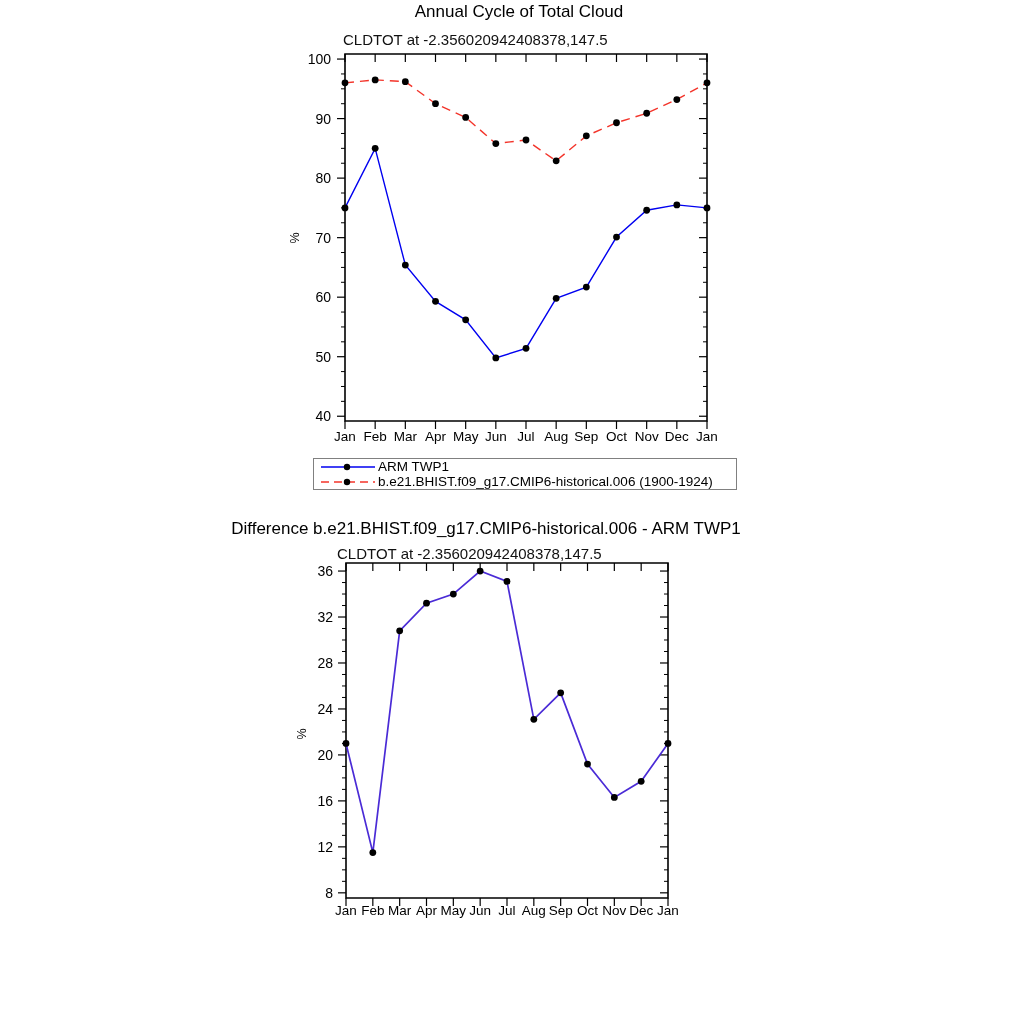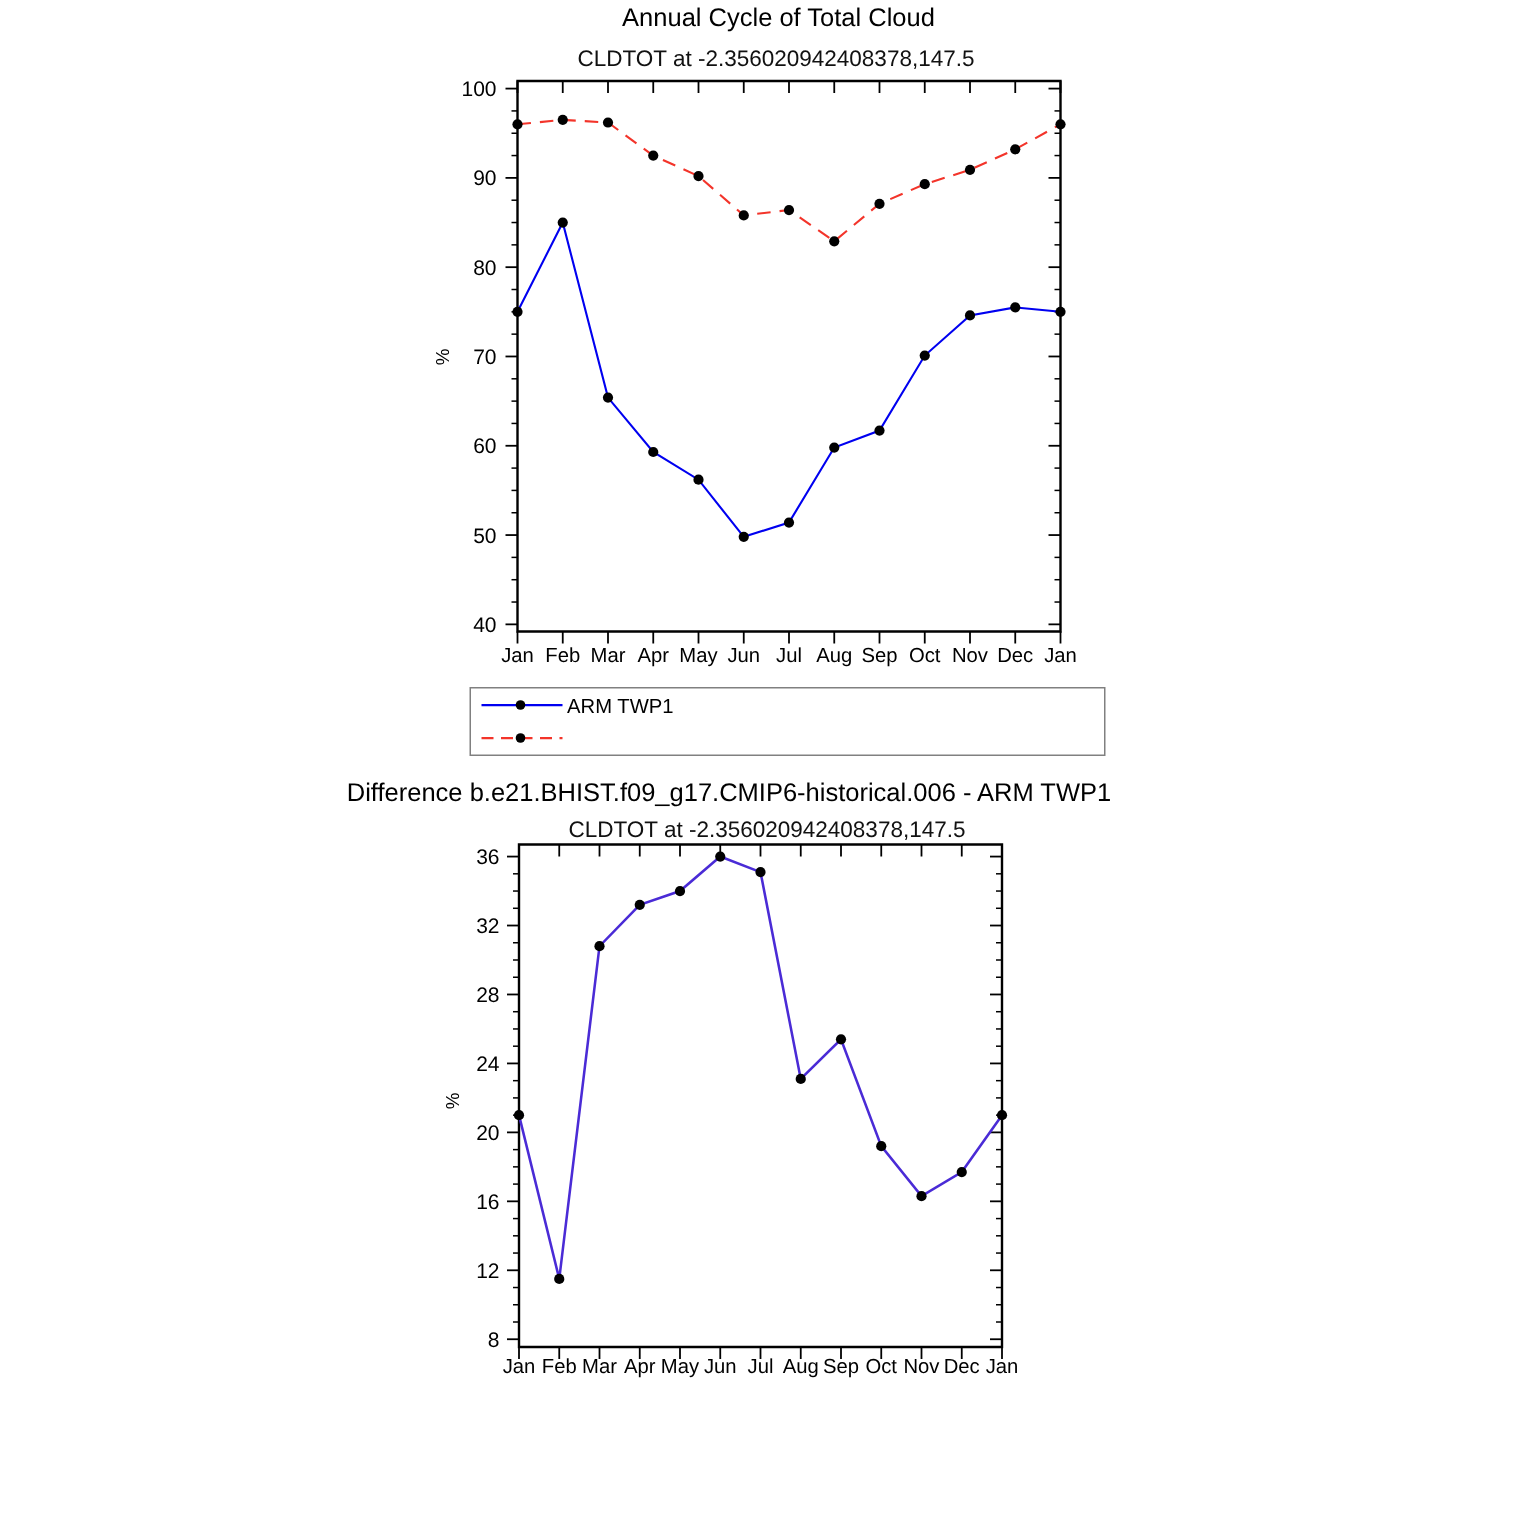--- a/index.html
+++ b/index.html
@@ -1,22 +1,22 @@
 <!DOCTYPE html>
 <html><head>
 <meta charset="utf-8">
 <style>
   html,body{margin:0;padding:0;background:#fff;}
   #canvas{position:relative;width:1024px;height:1024px;background:#fff;overflow:hidden;
           font-family:"Liberation Sans",sans-serif;}
   #chart-svg{position:absolute;left:0;top:0;}
   .chart-title{position:absolute;transform:translateX(-50%);font-weight:normal;font-size:17px;
                color:#000;white-space:nowrap;}
-  .chart-subtitle{position:absolute;font-size:15px;color:#111;white-space:nowrap;margin-left:42px;}
-  #legend-box{position:absolute;left:313px;top:458px;width:424px;height:46px;
+  .chart-subtitle{position:absolute;font-size:15px;color:#111;white-space:nowrap;}
+  #legend-box{position:absolute;left:313px;top:458px;width:424px;height:32px;
               border:1px solid #808080;background:#fff;display:flex;flex-direction:column;
               justify-content:center;padding-left:5px;box-sizing:border-box;}
   .legend-row{display:flex;align-items:center;height:22px;}
   .legend-row svg{flex:0 0 auto;}
   .legend-label{font-size:13.5px;color:#000;white-space:nowrap;margin-left:1px;}
 </style>
 </head>
 <body>
 
 <div id="canvas">
@@ -284,19 +284,20 @@
           <line x1="2" y1="7" x2="56" y2="7" stroke="#0000f0" stroke-width="1.5"></line>
           <circle cx="28" cy="7" r="3.2" fill="#000000"></circle>
         </svg>
       <span class="legend-label">ARM TWP1</span>
     </div>
     <div class="legend-row">
       <svg id="legend-sample-1" width="58" height="14">
           <line x1="2" y1="7" x2="56" y2="7" stroke="#f3342a" stroke-width="1.5" stroke-dasharray="8,5"></line>
           <circle cx="28" cy="7" r="3.2" fill="#000000"></circle>
         </svg>
+      <span class="legend-label">b.e21.BHIST.f09_g17.CMIP6-historical.006 (1900-1924)</span>
     </div>
   </div>
 
   <div class="chart-title" style="left:486px;top:519px;">Difference b.e21.BHIST.f09_g17.CMIP6-historical.006 - ARM TWP1</div>
   <div class="chart-subtitle" style="left:337px;top:545px;">CLDTOT at -2.356020942408378,147.5</div>
 
 </div>
 
 </body></html>

